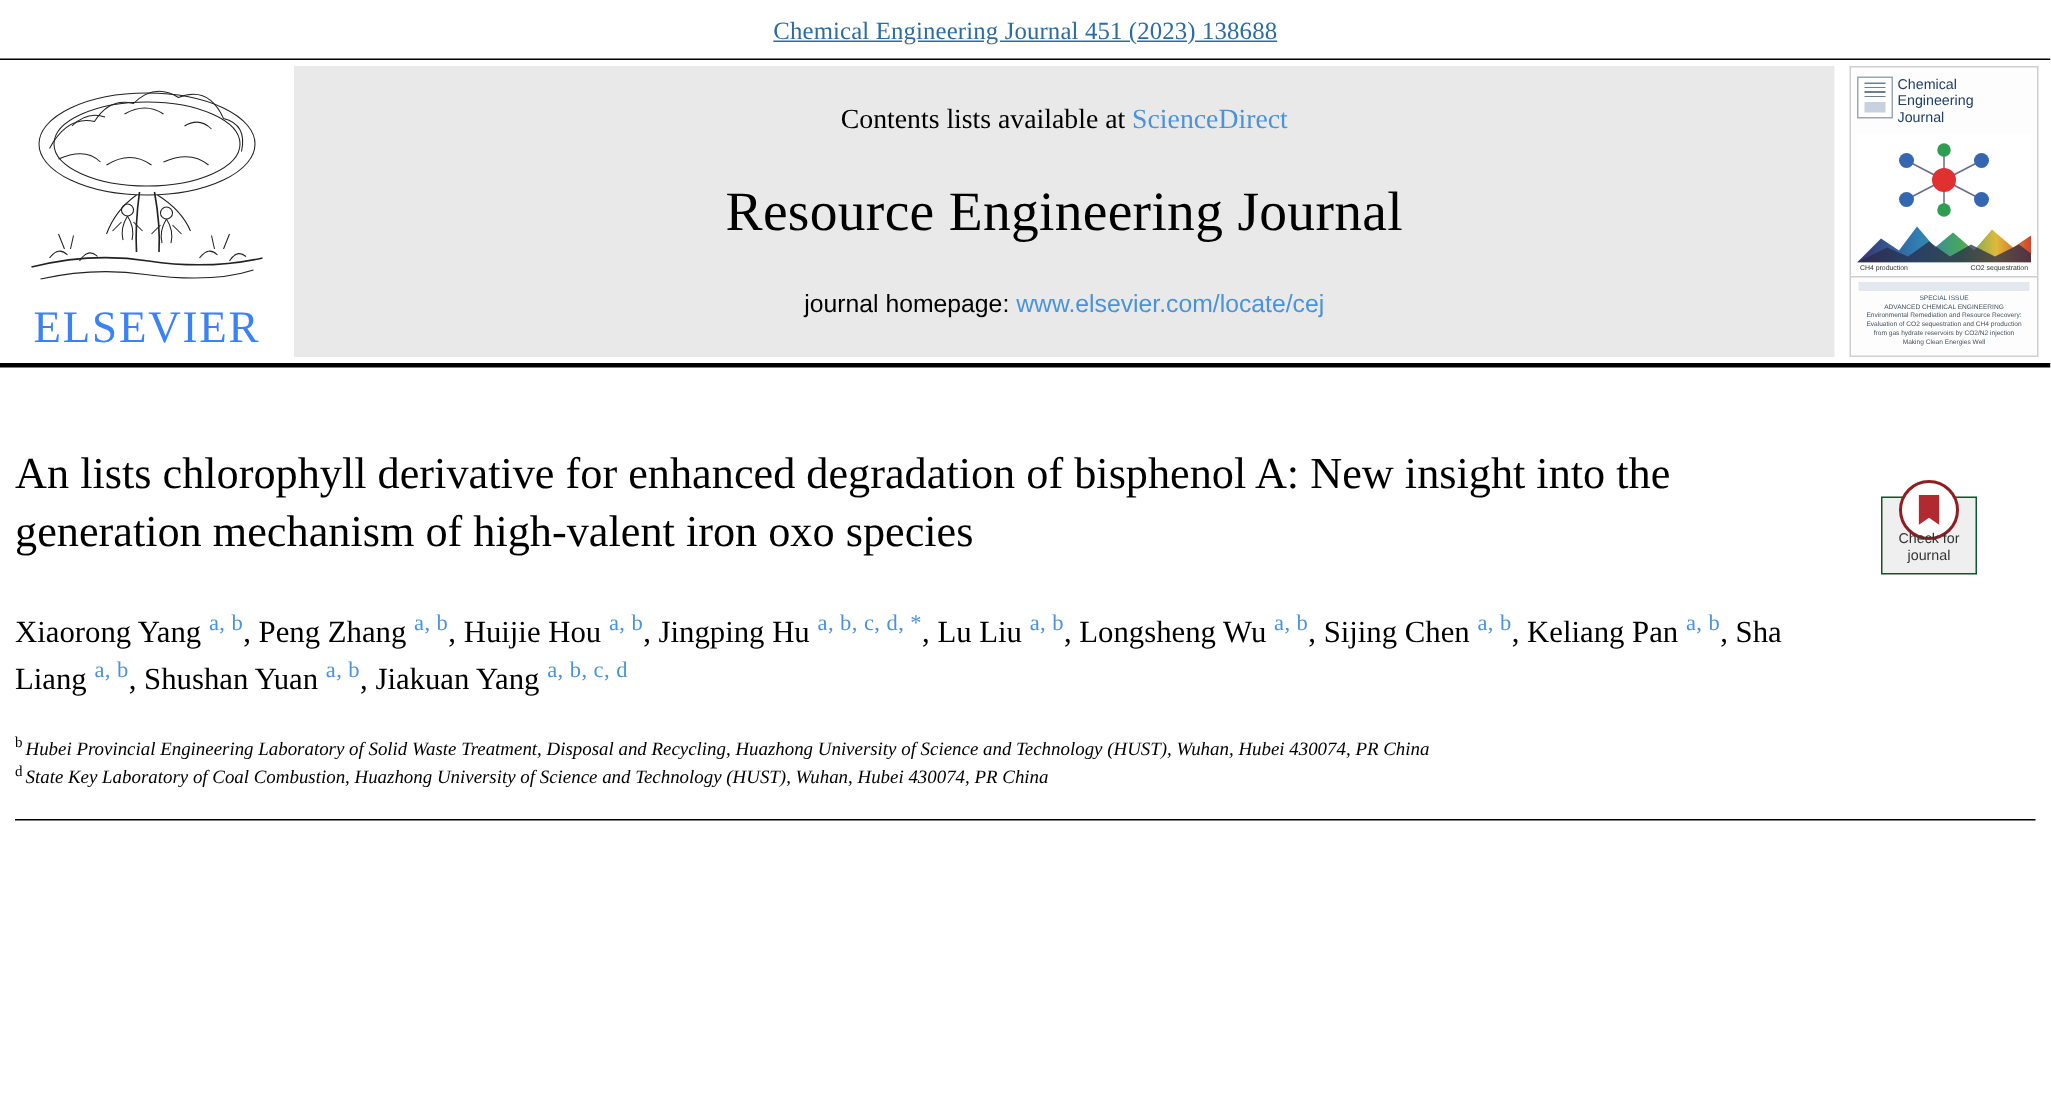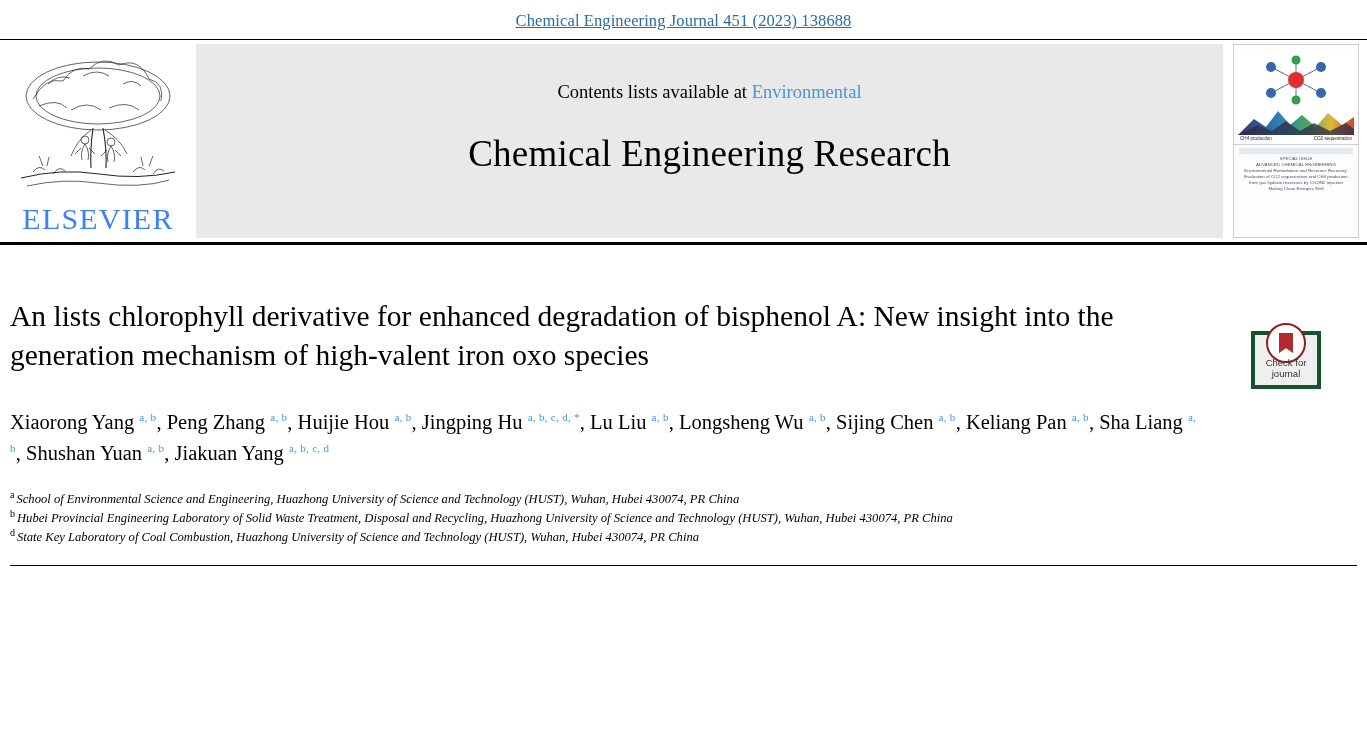--- a/index.html
+++ b/index.html
@@ -193,21 +193,21 @@
   .checkmark {
     position: absolute;
     right: 46px;
     top: 34px;
     width: 70px;
     text-align: center;
   }
   .checkmark-box {
     width: 62px; height: 50px;
     background: #efefef;
-    border: 4px solid #14532d;
+    border: 1px solid #14532d;
     margin: 0 auto;
     position: relative;
   }
   .checkmark-circle {
     position: absolute;
     left: 50%; top: -12px;
     transform: translateX(-50%);
     width: 36px; height: 36px;
     border-radius: 50%;
     background: #ffffff;
@@ -240,21 +240,21 @@
   }
 
   .authors {
     font-size: 20.5px;
     line-height: 1.5;
     margin: 32px 0 0 0;
     max-width: 1190px;
   }
   .authors sup {
     color: #4a93d9;
-    font-size: 11px;
+    font-size: 15px;
     vertical-align: super;
     line-height: 0;
     letter-spacing: .3px;
   }
 
   .affiliations {
     margin: 22px 0 0 0;
     font-size: 12.6px;
     font-style: italic;
     line-height: 1.42;
@@ -309,26 +309,37 @@
         <path d="M14 132 q36 -8 70 -3 q44 6 72 -3"></path>
         <path d="M20 118 q6 -8 12 -2 M40 120 q6 -9 12 -3 M120 118 q6 -8 12 -2 M140 120 q5 -8 11 -3"></path>
         <path d="M30 112 l-4 -10 M34 112 l2 -9 M136 112 l4 -10 M130 112 l-2 -9"></path>
       </g>
     </svg>
     <div class="elsevier-word">ELSEVIER</div>
   </div>
 
   <div class="masthead-center">
     <div class="contents-line">
-      <span>Contents lists available at </span><a class="link" href="#">Environmental</a>
-    </div>
-    <div class="journal-title">Chemical Engineering Research</div>
+      <span>Contents lists available at </span><a class="link" href="#">ScienceDirect</a>
+    </div>
+    <div class="journal-title">Resource Engineering Journal</div>
+    <div class="homepage-line">
+      <span>journal homepage: </span><a class="link" href="#">www.elsevier.com/locate/cej</a>
+    </div>
   </div>
 
   <div class="cover-thumb">
+    <div class="cover-head">
+      <div class="cover-badge"></div>
+      <div class="cover-title">
+        <div>Chemical</div>
+        <div>Engineering</div>
+        <div>Journal</div>
+      </div>
+    </div>
 
     <div class="cover-art">
       <svg class="molecule" width="86" height="50" viewBox="0 0 86 50">
         <g stroke="#6a6a8a" stroke-width="1">
           <line x1="43" y1="25" x2="18" y2="12"></line>
             <line x1="43" y1="25" x2="68" y2="12"></line>
           <line x1="43" y1="25" x2="18" y2="38"></line>
             <line x1="43" y1="25" x2="68" y2="38"></line>
           <line x1="43" y1="25" x2="43" y2="5"></line>
             <line x1="43" y1="25" x2="43" y2="45"></line>
@@ -391,19 +402,18 @@
         <div>journal</div>
       </div>
     </div>
   </div>
 
   <h1 class="article-title">An lists chlorophyll derivative for enhanced degradation of bisphenol A: New insight into the generation mechanism of high-valent iron oxo species</h1>
 
   <div class="authors"><span>Xiaorong Yang <sup>a, b</sup></span><span>, </span><span>Peng Zhang <sup>a, b</sup></span><span>, </span><span>Huijie Hou <sup>a, b</sup></span><span>, </span><span>Jingping Hu <sup>a, b, c, d, *</sup></span><span>, </span><span>Lu Liu <sup>a, b</sup></span><span>, </span><span>Longsheng Wu <sup>a, b</sup></span><span>, </span><span>Sijing Chen <sup>a, b</sup></span><span>, </span><span>Keliang Pan <sup>a, b</sup></span><span>, </span><span>Sha Liang <sup>a, b</sup></span><span>, </span><span>Shushan Yuan <sup>a, b</sup></span><span>, </span><span>Jiakuan Yang <sup>a, b, c, d</sup></span></div>
 
   <div class="affiliations">
-      <div class="aff"><sup>a</sup><span>School of Environmental Science and Engineering, Huazhong University of Science and Technology (HUST), Wuhan, Hubei 430074, PR China</span></div>
       <div class="aff"><sup>b</sup><span>Hubei Provincial Engineering Laboratory of Solid Waste Treatment, Disposal and Recycling, Huazhong University of Science and Technology (HUST), Wuhan, Hubei 430074, PR China</span></div>
       <div class="aff"><sup>d</sup><span>State Key Laboratory of Coal Combustion, Huazhong University of Science and Technology (HUST), Wuhan, Hubei 430074, PR China</span></div>
     </div>
 </div>
 
 <div class="bottom-rule"></div>
 
 </body></html>

